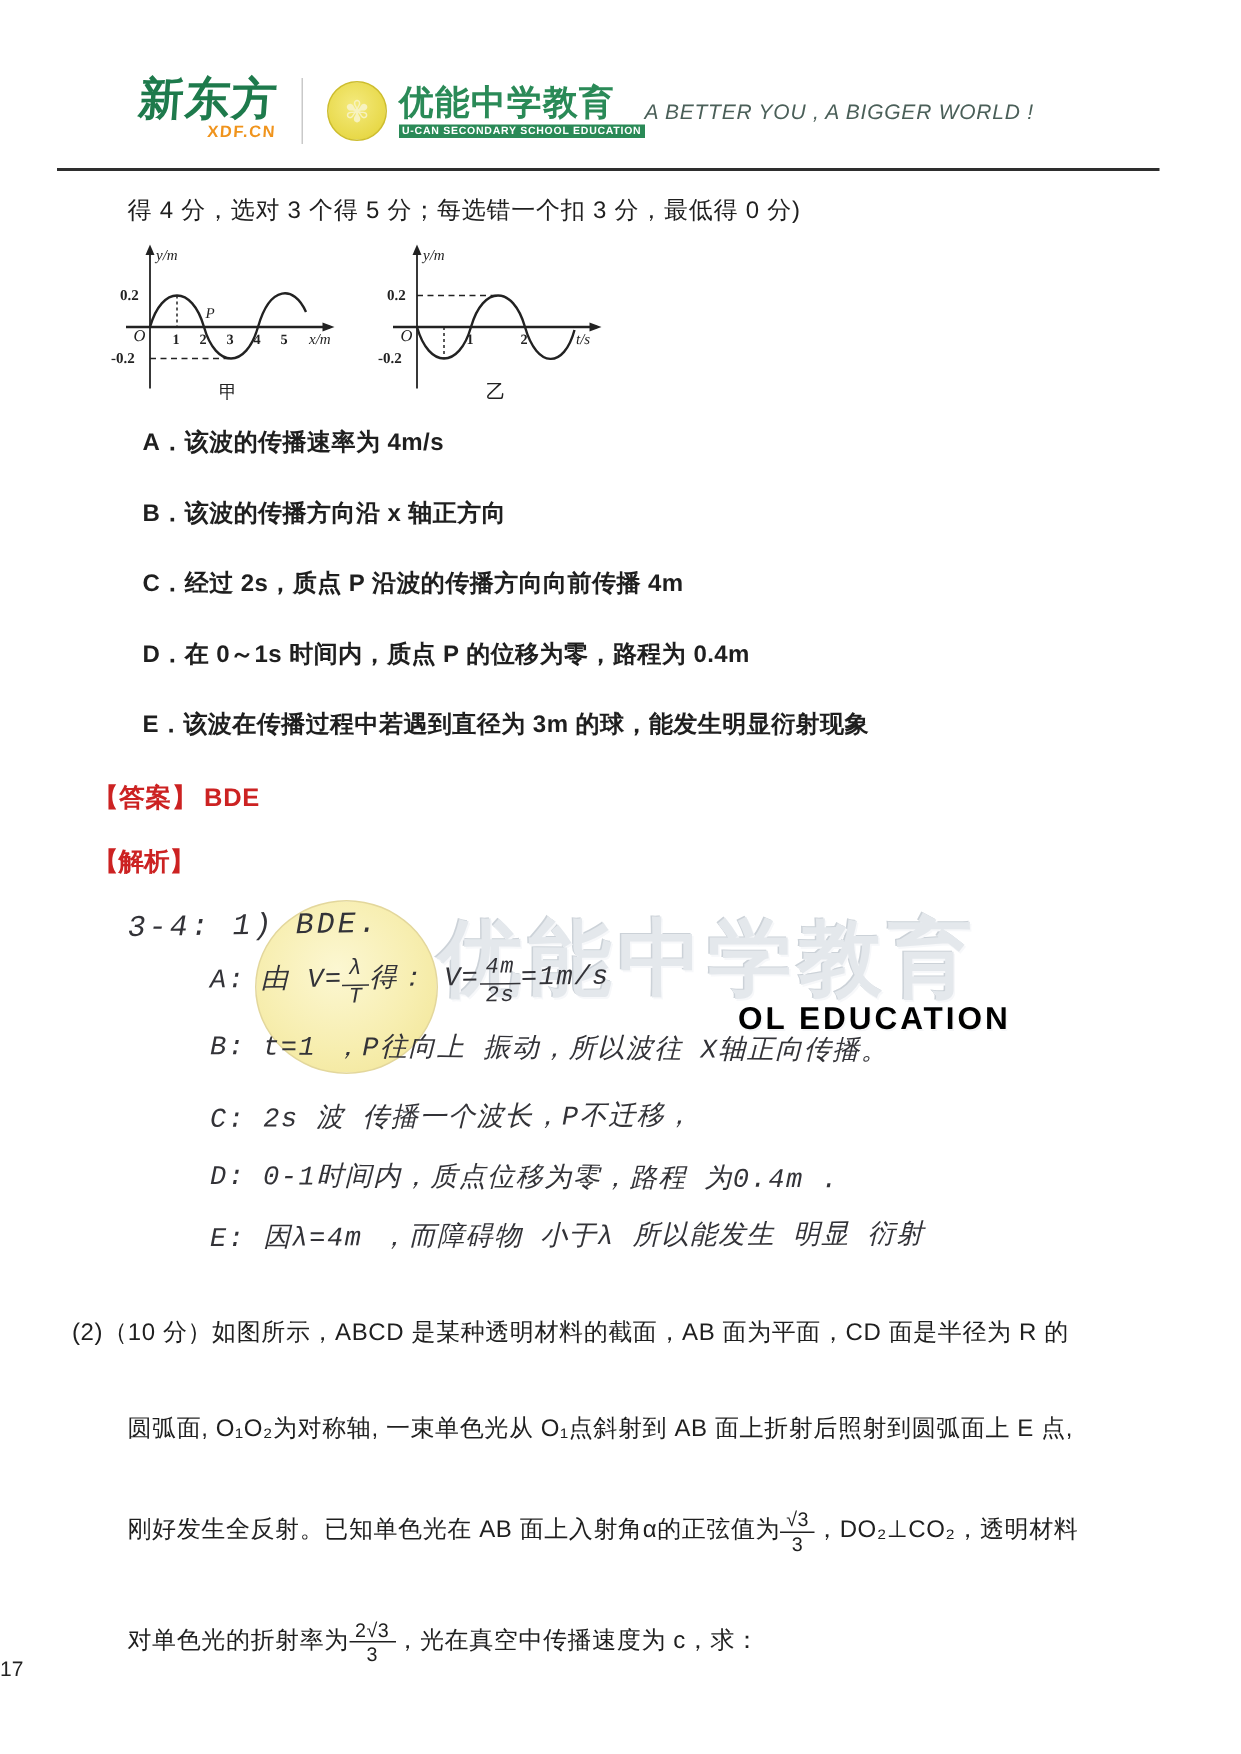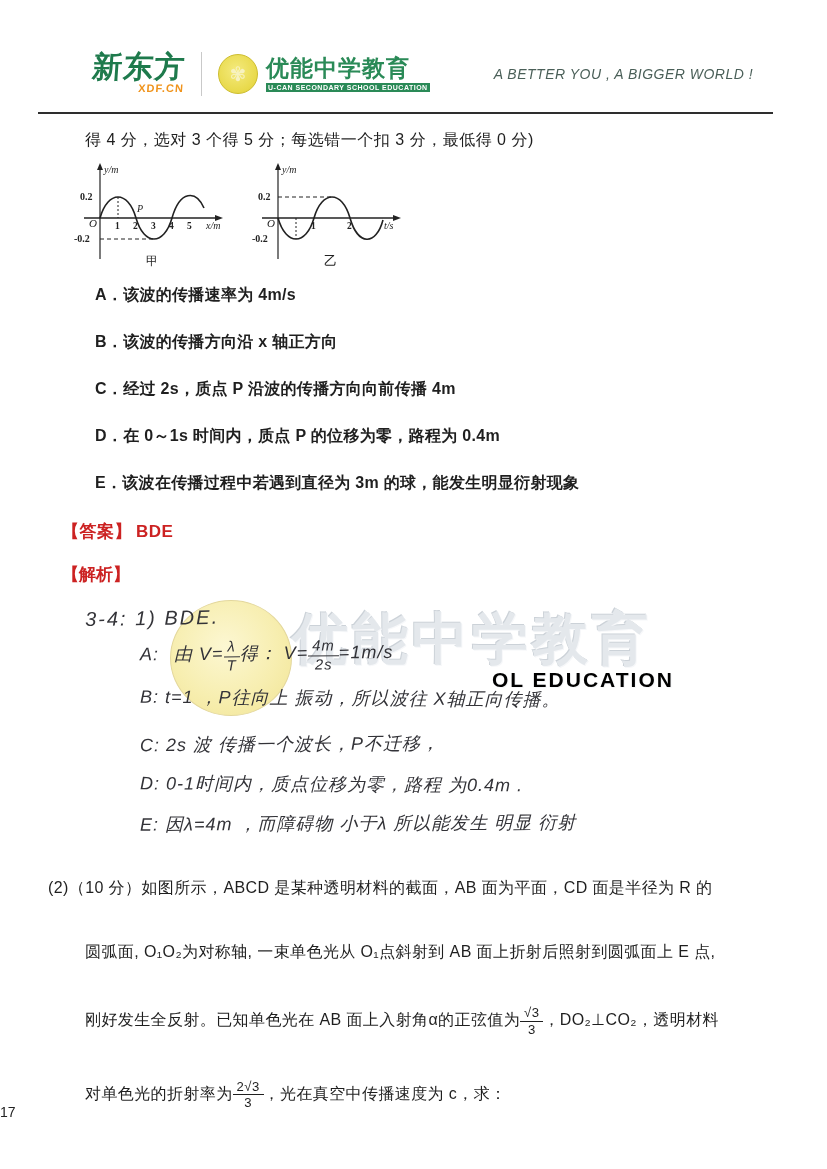--- a/index.html
+++ b/index.html
@@ -38,41 +38,41 @@
   .logo-ucan { display:flex; align-items:center; }
   .ucan-circle {
     width:40px; height:40px; border-radius:50%; margin-right:8px;
     background:radial-gradient(circle at 45% 40%, #f4ea7d 0%, #e8d94a 70%, #d8c830 100%);
     border:1px solid #cdbd2e; display:flex; align-items:center; justify-content:center;
     color:#f7f2c0; font-size:20px;
   }
   .ucan-text-block { display:flex; flex-direction:column; }
   .ucan-cn { font-size:23px; font-weight:bold; color:#2a8a57; line-height:1.1; letter-spacing:1px; }
   .ucan-en { font-size:7px; font-weight:bold; color:#ffffff; background:#2a8a57; padding:1px 2px; letter-spacing:0.5px; margin-top:2px; width:max-content; }
-  .tagline { margin-left:64px; font-size:14px; font-style:italic; color:#4a5f58; letter-spacing:0.5px; }
+  .tagline { font-size:14px; font-style:italic; color:#4a5f58; letter-spacing:0.5px; }
   .header-rule { height:2px; background:#2e2e2e; margin:16px 8px 0 -24px; }
 
   
   .intro { margin:16px 0 0 23px; font-size:16px; letter-spacing:0.5px; }
 
   
   .figures { display:flex; gap:8px; margin:10px 0 0 8px; }
   .figures svg text { font-family:"Liberation Serif","DejaVu Serif",serif; fill:#222; }
 
   
   .options { margin:16px 0 0 33px;font-weight:bold; }
   .option { font-size:16px; margin-bottom:26px; letter-spacing:0.3px; }
 
   
   .answer-line { margin-top:4px; font-size:17px; color:#cc2222; font-weight:bold; letter-spacing:0.5px; }
   .answer-value { margin-left:4px; }
   .analysis-line { margin-top:20px; font-size:17px; color:#cc2222; font-weight:bold; }
 
   
-  .handwriting { color:#333338; font-style:italic; font-family:Liberation Sans, sans-serif;margin-top:12px; }
+  .handwriting { color:#333338; font-style:italic; font-family:Liberation Mono, monospace;margin-top:12px; }
   .hw-heading { margin:16px 0 0 23px; font-size:20px; letter-spacing:2px; transform:rotate(-1deg); }
   .hw-line { margin:10px 0 0 78px; font-size:18px; letter-spacing:1px; }
   .hw-line.rot-a { transform:rotate(-0.6deg); margin-top:12px; }
   .hw-line.rot-b { transform:rotate(0.4deg); margin-top:16px; }
   .hw-line.rot-c { transform:rotate(-0.4deg); margin-top:20px; }
   .hw-line.rot-d { transform:rotate(0.3deg); margin-top:18px; }
   .hw-line.rot-e { transform:rotate(-0.3deg); margin-top:14px; }
   .hw-label { display:inline-block; width:34px; }
 
   .frac { display:inline-block; vertical-align:-0.7em; text-align:center; line-height:1.05; font-size:0.82em; }

